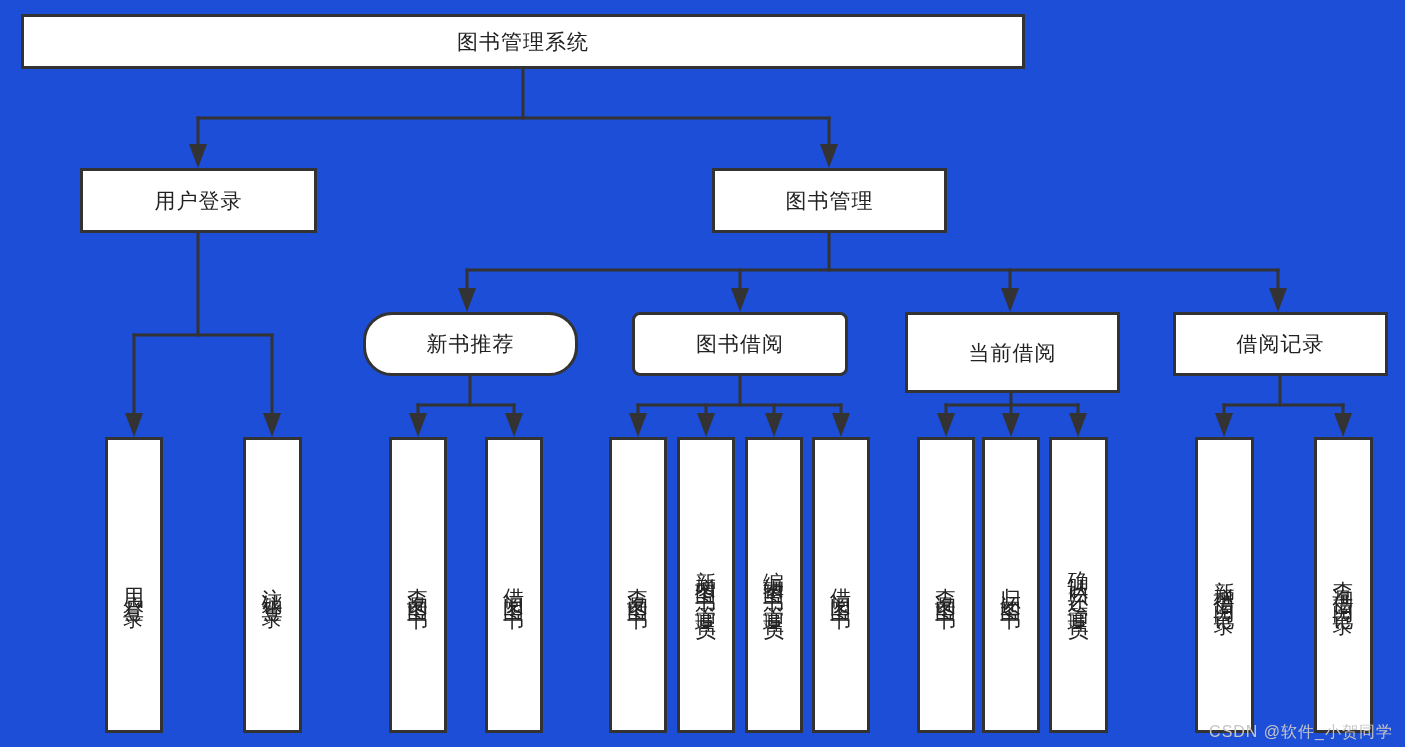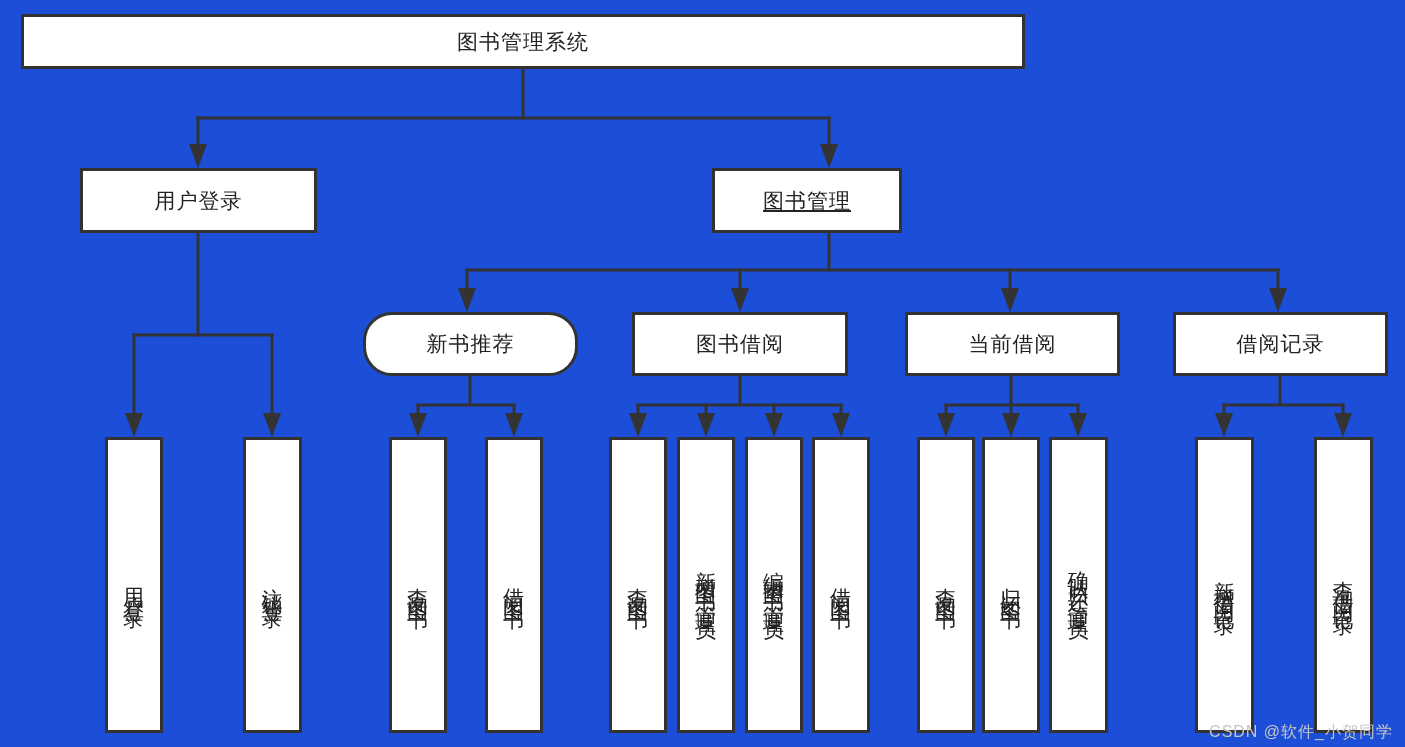--- a/index.html
+++ b/index.html
@@ -130,31 +130,31 @@
     </g>
   </svg>
 
   <div class="node" style="left:21px; top:14px; width:1004px; height:55px;">
     <span class="h-label">图书管理系统</span>
   </div>
 
   <div class="node" style="left:80px; top:168px; width:237px; height:65px;">
     <span class="h-label">用户登录</span>
   </div>
-  <div class="node" style="left:712px; top:168px; width:190px; height:65px;text-decoration:underline;">
+  <div class="node" style="left:712px; top:168px; width:235px; height:65px;">
     <span class="h-label">图书管理</span>
   </div>
 
   <div class="node" style="left:363px; top:312px; width:215px; height:64px;border-radius:29px;">
     <span class="h-label">新书推荐</span>
   </div>
-  <div class="node" style="left:632px; top:312px; width:216px; height:64px;">
+  <div class="node" style="left:632px; top:312px; width:216px; height:64px;border-radius:8px;">
     <span class="h-label">图书借阅</span>
   </div>
-  <div class="node" style="left:905px; top:312px; width:215px; height:64px;">
+  <div class="node" style="left:905px; top:312px; width:215px; height:81px;">
     <span class="h-label">当前借阅</span>
   </div>
   <div class="node" style="left:1173px; top:312px; width:215px; height:64px;text-align:center;">
     <span class="h-label">借阅记录</span>
   </div>
 
   <div class="node" style="left:105px; top:437px; width:58px; height:296px;">
     <span class="v-label">用户登录</span>
   </div>
   <div class="node" style="left:243px; top:437px; width:59px; height:296px;">

